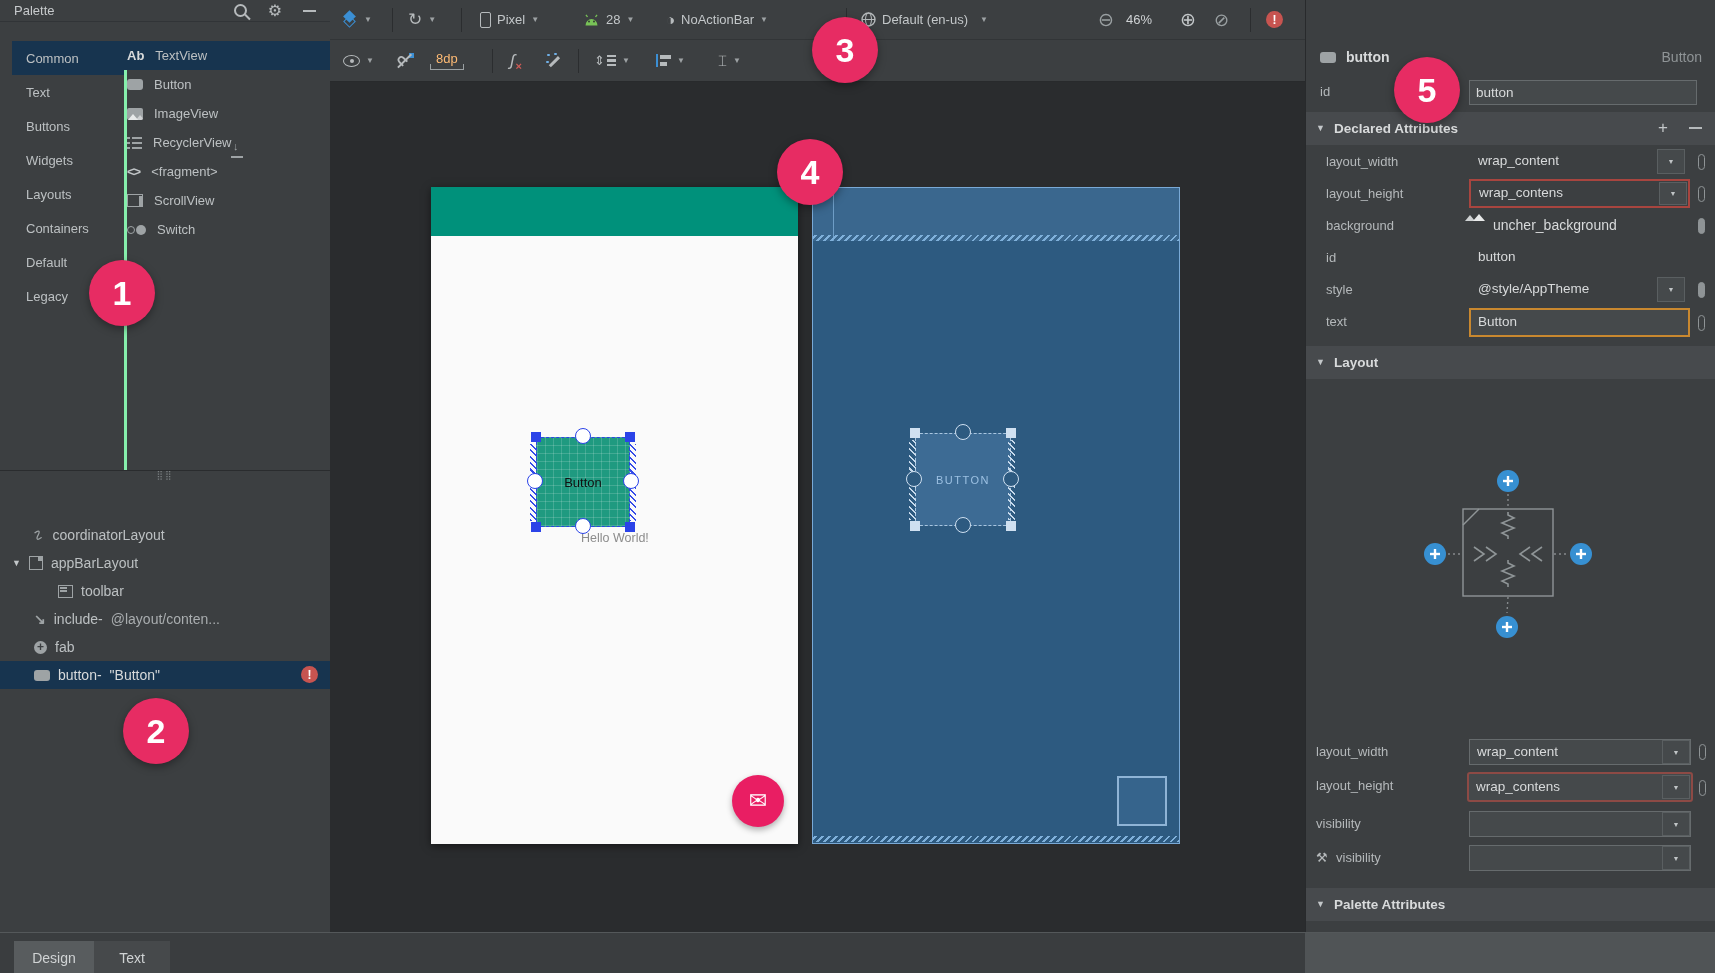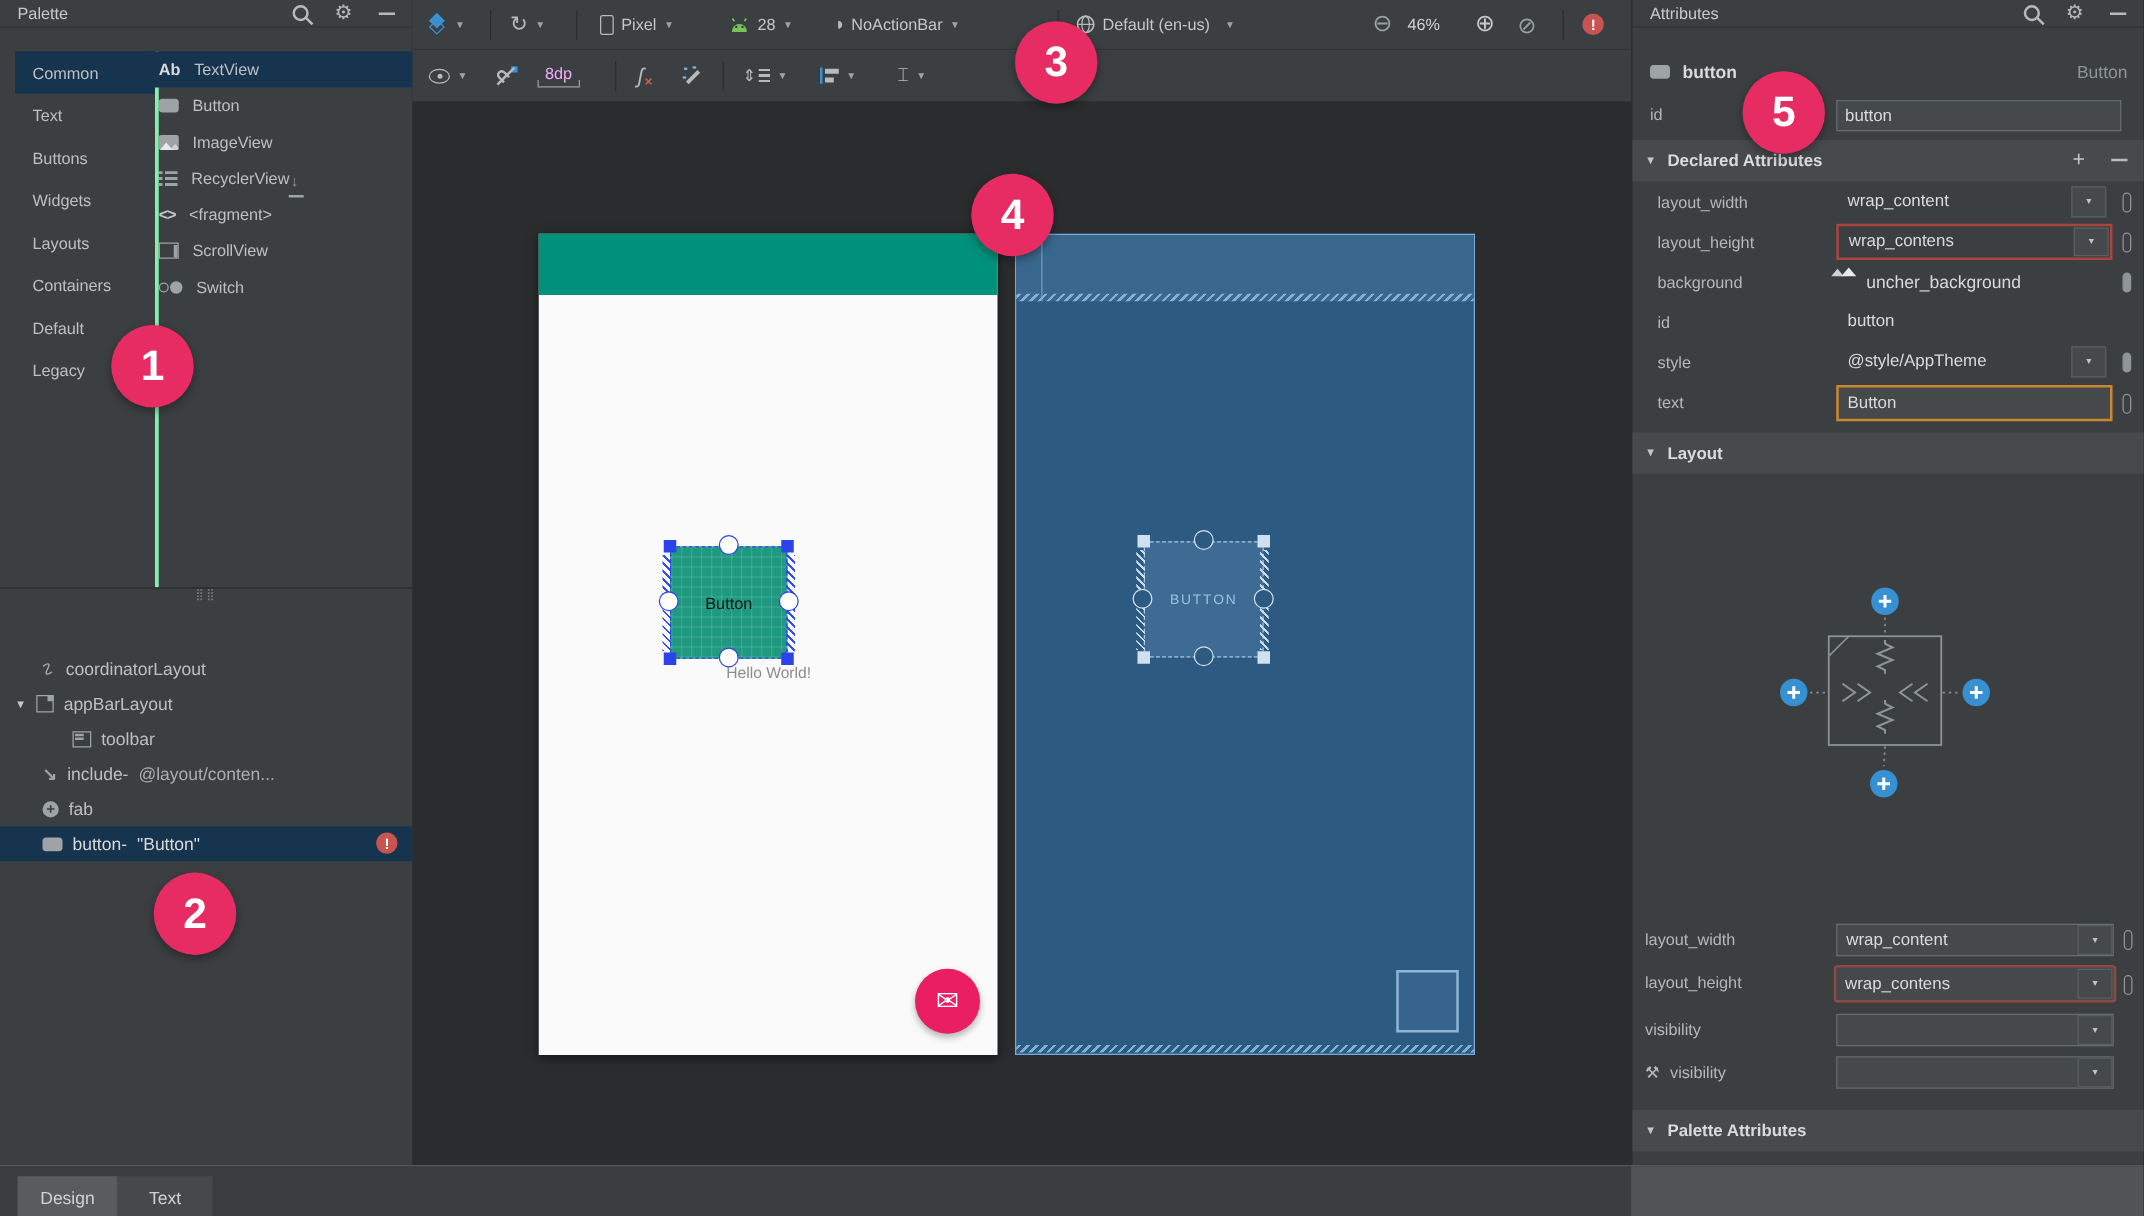--- a/index.html
+++ b/index.html
@@ -59,21 +59,21 @@
   .ic-theme{color:#b6babc;font-size:15px;line-height:1}.ic-theme::before{content:"◑"}
   .ic-zoomout{color:#9aa0a2;font-size:19px;line-height:1}.ic-zoomout::before{content:"⊖"}
   .ic-zoomin{color:#c3c7c9;font-size:19px;line-height:1}.ic-zoomin::before{content:"⊕"}
   .ic-fit{color:#9aa0a2;font-size:18px;line-height:1}.ic-fit::before{content:"⊘"}
   .ic-eye{width:15px;height:10px;border:1.6px solid #b6babc;border-radius:50%;position:relative}
   .ic-eye::after{content:"";position:absolute;width:4px;height:4px;background:#b6babc;border-radius:50%;left:0;right:0;top:0;bottom:0;margin:auto}
   .ic-magnet{position:relative;width:18px;height:16px;color:#b6babc;font-size:15px;font-weight:bold}
   .ic-magnet::before{content:"∪";position:absolute;left:1px;top:-1px;display:inline-block;transform:rotate(135deg)}
   .ic-magnet i{position:absolute;right:0;top:0;width:5px;height:5px;background:#3b8fd4}
   .ic-magnet::after{content:"";position:absolute;left:-1px;top:7px;width:19px;height:1.6px;background:#b6babc;transform:rotate(-45deg)}
-  .mdp{position:relative;color:#f0abfc;padding:0 6px 3px 6px;border-bottom:1px solid #9aa0a2}
+  .mdp{position:relative;color:#fdba74;padding:0 6px 3px 6px;border-bottom:1px solid #9aa0a2}
   .mdp::before,.mdp::after{content:"";position:absolute;bottom:0;width:1px;height:5px;background:#9aa0a2}
   .mdp::before{left:0}.mdp::after{right:0}
   .ic-clear{position:relative;color:#b6babc;font-size:17px;font-style:italic}
   .ic-clear::before{content:"ʃ"}
   .ic-clear i{position:absolute;right:-7px;bottom:-1px;color:#cf5b56;font-size:11px;font-weight:bold;font-style:normal}
   .ic-clear i::before{content:"×"}
   .ic-wand{position:relative;width:16px;height:16px}
   .ic-wand::before{content:"";position:absolute;left:7px;top:2px;width:2.5px;height:13px;background:#b6babc;transform:rotate(45deg)}
   .ic-wand::after{content:"";position:absolute;left:1px;top:1px;width:2.5px;height:2.5px;border-radius:50%;background:#6fb1e8;box-shadow:7px -1px 0 #6fb1e8,-1px 7px 0 #6fb1e8}
   .ic-pack{display:flex;align-items:center;gap:2px;color:#b6babc}
@@ -362,28 +362,20 @@
       <span class="bsq" style="left:193px;top:333px"></span>
       <span class="bci" style="left:142px;top:236px"></span>
       <span class="bci" style="left:142px;top:329px"></span>
       <span class="bci" style="left:93px;top:283px"></span>
       <span class="bci" style="left:190px;top:283px"></span>
       <div class="abs" style="left:304px;top:588px;width:50px;height:50px;background:#36648c;border:2px solid #8fb4d6;box-sizing:border-box"></div>
     </div>
   </div>
 
   <div class="abs panel" style="left:1305px;top:0;width:410px;height:932px;border-left:1px solid #282a2c;box-sizing:border-box">
-    <div class="phead">
-      <span class="ptitle">Attributes</span>
-      <span class="hicons">
-        <span class="searchic"></span>
-        <span class="gearic"></span>
-        <span class="hbar"></span>
-      </span>
-    </div>
     <div class="abs" style="left:0;top:41px;width:410px;height:32px;display:flex;align-items:center;gap:10px;padding:0 14px;box-sizing:border-box">
       <span class="ic-btn"></span>
       <span style="color:#d8dadb;font-size:14px;font-weight:bold">button</span>
       <span style="margin-left:auto;color:#8f9496;font-size:14px">Button</span>
     </div>
     <div class="arow" style="top:74px;height:36px">
       <span class="alabel" style="left:14px;top:10px">id</span>
       <div class="ibox abs" style="left:163px;top:6px;width:228px;height:25px;line-height:23px;padding:0 6px">
         <span>button</span>
       </div>

